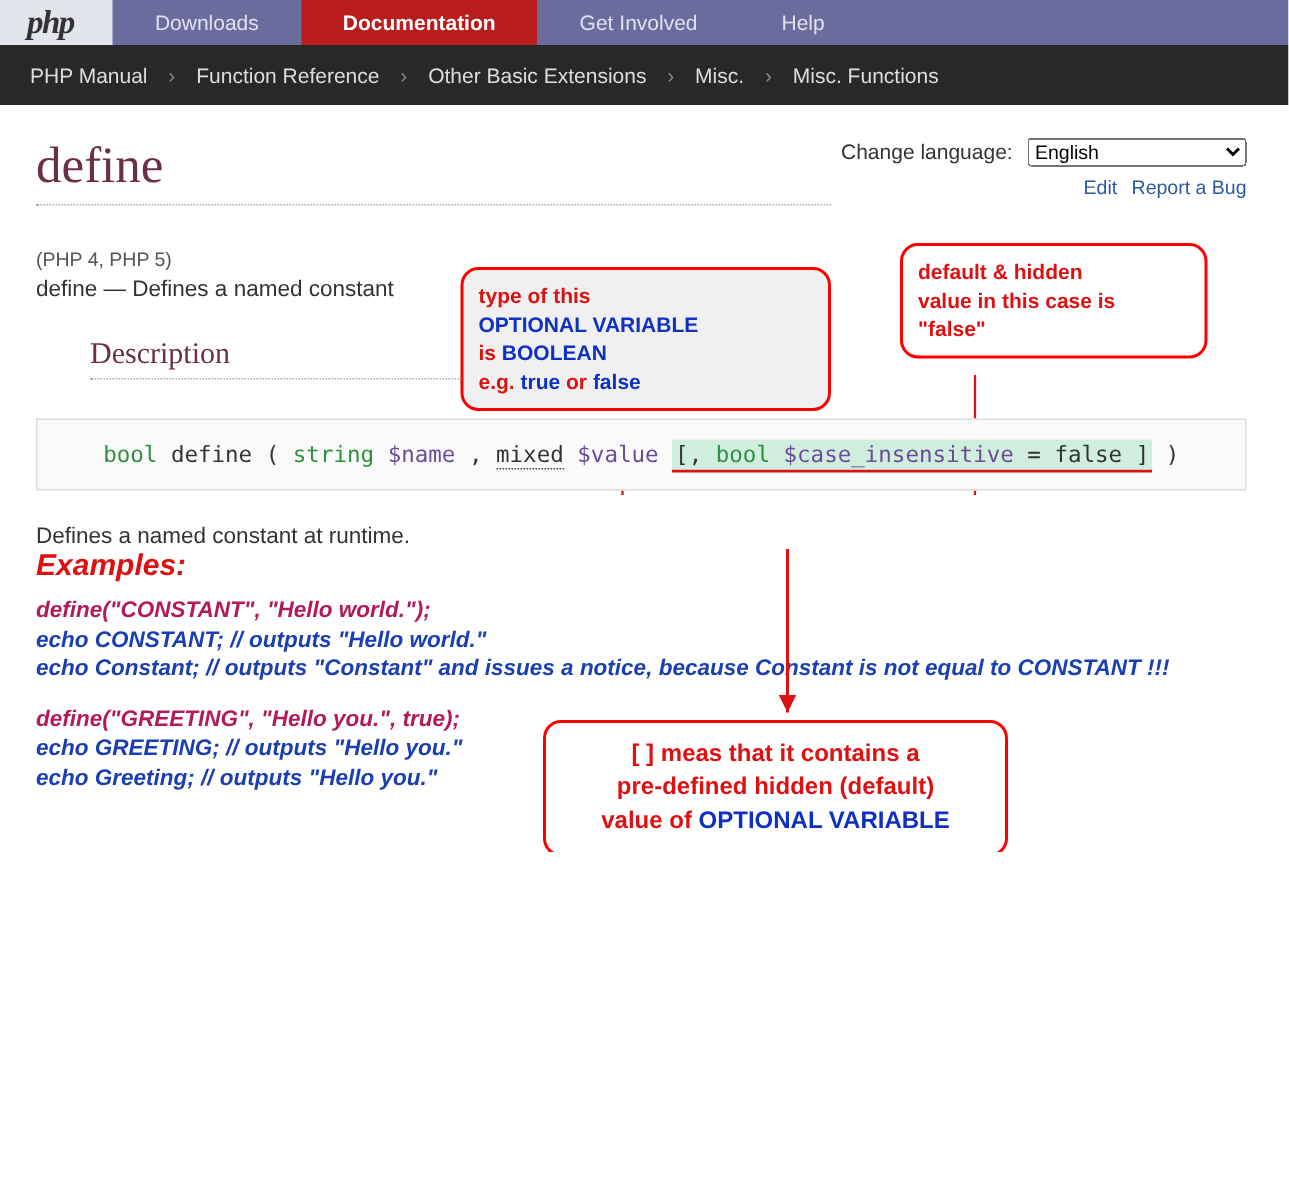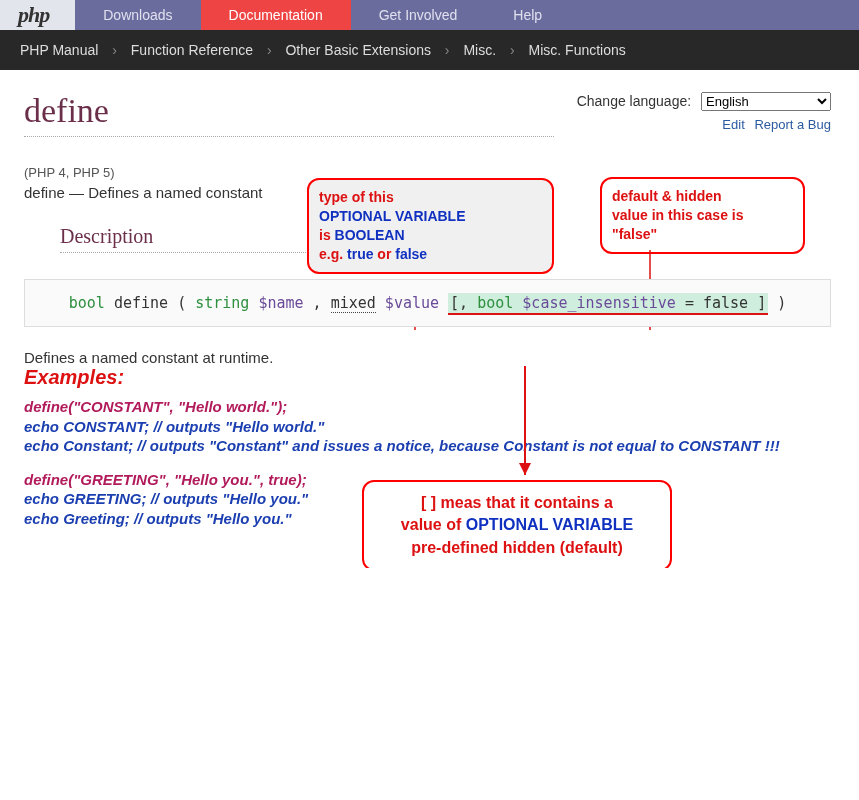--- a/index.html
+++ b/index.html
@@ -1,32 +1,32 @@
 <!DOCTYPE html>
 <html><head>
 <meta charset="utf-8">
 <style>
   * { margin:0; padding:0; box-sizing:border-box; }
   body { font-family: "Helvetica Neue", Arial, sans-serif; font-size:14px; color:#333; background:#fff; width:859px; }
   
   .topnav { background:#6a6c9d; display:flex; align-items:stretch; height:30px; }
   .logo { background:#e3e5ec; color:#333; font-weight:bold; font-size:22px; font-style:italic; letter-spacing:-1px; padding:0 26px 0 18px; display:flex; align-items:center; font-family:Georgia,serif;}
   .nav-item { color:#e0e0ef; padding:0 28px; display:flex; align-items:center; cursor:pointer; font-size:14px;}
-  .nav-item.active { background:#ef4444; color:#fff; }
+  .nav-item.active { background:#b91c1c; color:#fff;font-weight:bold; }
   
   .crumbbar { background:#282828; color:#ddd; padding:12px 20px; font-size:14px; }
   .crumb { color:#ddd; cursor:pointer; }
   .crumb-sep { margin:0 10px; color:#888; }
   
   .page { padding:22px 28px 20px 24px; position:relative; }
   .title-row { display:flex; justify-content:space-between; align-items:flex-start; }
   h1.pagetitle { font-family:Georgia, "Times New Roman", serif; font-size:34px; font-weight:normal; color:#6b2f4a; border-bottom:1px dotted #aaa; padding-bottom:6px; width:530px;}
   .langbox { text-align:right; font-size:14px; }
   .langbox label { margin-right:6px; }
-  .langbox select { font-size:13px; width:130px; }
+  .langbox select { font-size:13px; width:146px; }
   .actions { margin-top:6px; font-size:13px; }
   .actions a { color:#2b5aa0; margin-left:6px; cursor:pointer; text-decoration:none;}
   .versions { margin-top:28px; font-size:13px; color:#555; }
   .short { margin-top:4px; font-size:15px; }
   h2.section { font-family:Georgia,serif; font-size:20px; font-weight:normal; color:#6b2f4a; border-bottom:1px dotted #aaa; padding-bottom:4px; margin-top:24px; width:300px;margin-left:36px;}
   .sigbox { border:1px solid #ddd; background:#fafafa; margin-top:26px; padding:14px 14px; font-family:Menlo, Consolas, monospace; font-size:15px; white-space:nowrap; position:relative;text-align:center;}
   .kw-type { color:#2e8f3e; }
   .kw-func { color:#333; }
   .kw-mixed { color:#333; border-bottom:1px dotted #444;}
   .param { color:#6b4b99; }
@@ -94,21 +94,21 @@
 
   <h2 class="section">Description</h2>
 
   <div class="callout" style="left:307px; top:108px; width:247px;">
     <div><span class="red">type of this</span></div>
     <div><span class="blue">OPTIONAL VARIABLE</span></div>
     <div><span class="red">is </span><span class="blue">BOOLEAN</span></div>
     <div><span class="red">e.g. </span><span class="blue">true</span><span class="red"> or </span><span class="blue">false</span></div>
   </div>
 
-  <div class="callout" style="left:600px; top:107px; width:205px; background:#fff;">
+  <div class="callout" style="left:600px; top:92px; width:205px; background:#fff;">
     <div><span class="red">default &amp; hidden</span></div>
     <div><span class="red">value in this case is</span></div>
     <div><span class="red">"false"</span></div>
   </div>
 
   <svg class="connector" style="left:0; top:0;" width="859" height="480">
     <defs>
       <marker id="arrh" markerWidth="8" markerHeight="8" refX="6" refY="3" orient="auto">
         <path d="M0,0 L6,3 L0,6 Z" fill="#d11"></path>
       </marker>
@@ -132,22 +132,22 @@
     <span class="param">$value</span>
     <span> </span>
     <span class="red-under"><span class="opt-hl"><span>[</span><span>, </span><span class="kw-type">bool</span><span> </span><span class="param">$case_insensitive</span><span> = </span><span>false</span><span> ]</span></span></span>
     <span> )</span>
   </div>
 
   <div class="runtime">Defines a named constant at runtime.</div>
 
   <div class="big-callout" style="left:362px; top:410px; width:310px;">
     <div><span class="red">[ ]</span><span class="red"> meas that it contains a</span></div>
+    <div><span class="red">pre-defined hidden (default)</span></div>
     <div><span class="red">value of  </span><span class="blue">OPTIONAL VARIABLE</span></div>
-    <div><span class="red">pre-defined hidden (default)</span></div>
   </div>
 
   <div class="examples">
     <div class="ex-title">Examples:</div>
     <div>
       <div class="ex-line c-crimson">define("CONSTANT", "Hello world.");</div>
       <div class="ex-line c-blue">echo CONSTANT; // outputs "Hello world."</div>
       <div class="ex-line c-blue">echo Constant; // outputs "Constant" and issues a notice, because Constant is not equal to CONSTANT !!!</div>
     </div>
     <div style="height:14px;"></div>

